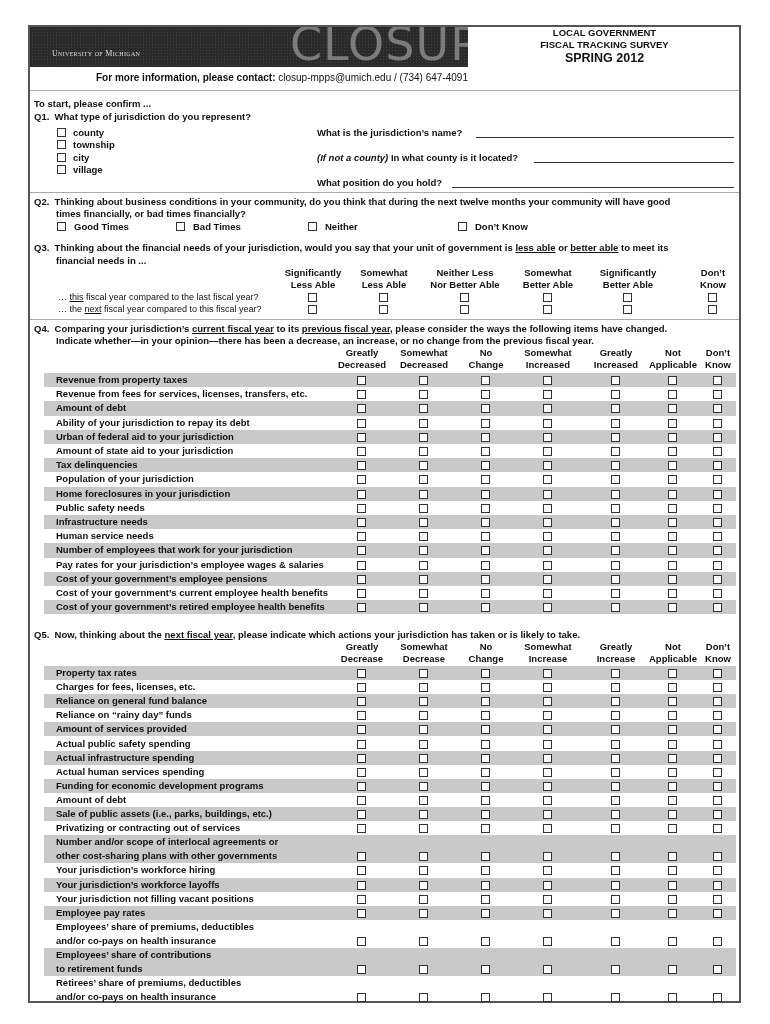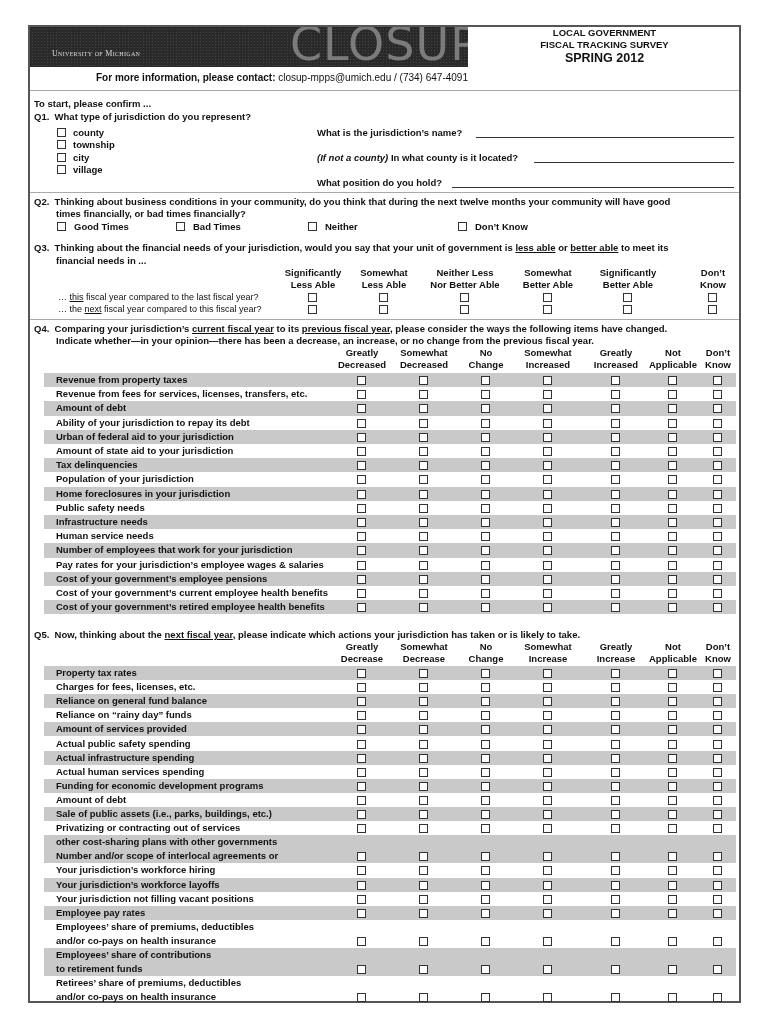--- a/index.html
+++ b/index.html
@@ -558,22 +558,22 @@
     </div>
     <div class="cb" style="left: 357px; top: 824.1px;"></div>
     <div class="cb" style="left: 419px; top: 824.1px;"></div>
     <div class="cb" style="left: 481px; top: 824.1px;"></div>
     <div class="cb" style="left: 543px; top: 824.1px;"></div>
     <div class="cb" style="left: 611px; top: 824.1px;"></div>
     <div class="cb" style="left: 668px; top: 824.1px;"></div>
     <div class="cb" style="left: 713px; top: 824.1px;"></div>
     <div class="row shade" style="top: 835.2px; height: 28.2px;">
       <div class="lbl" style="top: 0px;">
+        <div>Number and/or scope of interlocal agreements or</div>
         <div>other cost-sharing plans with other governments</div>
-        <div>Number and/or scope of interlocal agreements or</div>
       </div>
     </div>
     <div class="cb" style="left: 357px; top: 852.3px;"></div>
     <div class="cb" style="left: 419px; top: 852.3px;"></div>
     <div class="cb" style="left: 481px; top: 852.3px;"></div>
     <div class="cb" style="left: 543px; top: 852.3px;"></div>
     <div class="cb" style="left: 611px; top: 852.3px;"></div>
     <div class="cb" style="left: 668px; top: 852.3px;"></div>
     <div class="cb" style="left: 713px; top: 852.3px;"></div>
     <div class="row" style="top: 863.4px; height: 14.1px;">

